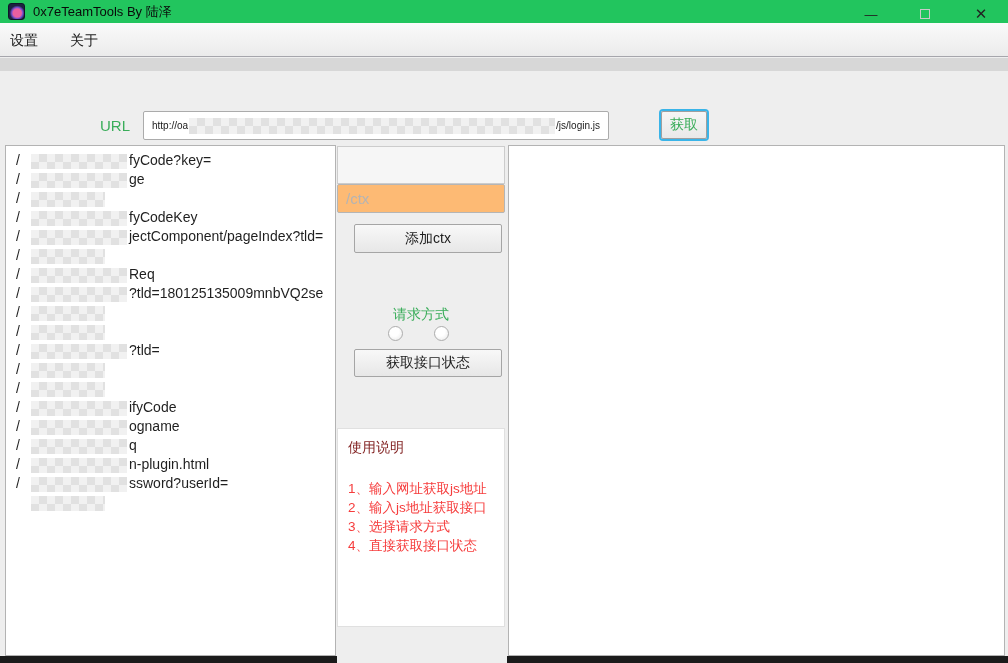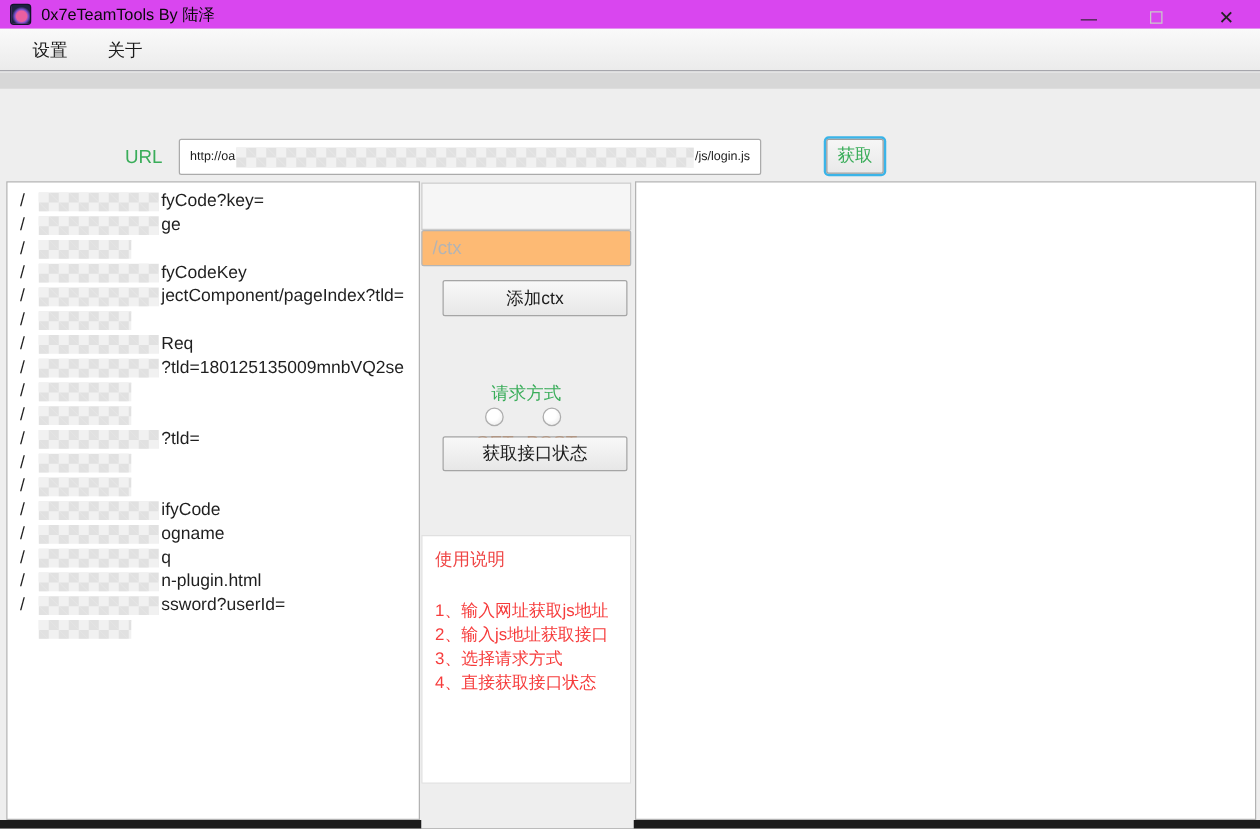--- a/index.html
+++ b/index.html
@@ -1,33 +1,33 @@
 <!DOCTYPE html>
 <html><head>
 <meta charset="utf-8">
 <style>
   html,body{margin:0;padding:0;}
   body{font-family:"Liberation Sans",sans-serif;background:#555;}
   .window{position:relative;width:1008px;height:663px;background:#eeeeee;overflow:hidden;}
 
   
-  .titlebar{position:absolute;left:0;top:0;width:1008px;height:23px;background:#d946ef;display:flex;align-items:center;}
+  .titlebar{position:absolute;left:0;top:0;width:1008px;height:23px;background:#22c55e;display:flex;align-items:center;}
   .app-icon{position:absolute;left:8px;top:3px;width:17px;height:17px;border-radius:3px;
     background:radial-gradient(circle at 55% 60%, #e95fa0 0 34%, #7a4fd0 45%, #1d2240 62%);
     border:1px solid #10142a;box-sizing:border-box;}
   .app-title{position:absolute;left:33px;top:0;height:23px;line-height:23px;font-size:13px;color:#0a0a0a;white-space:nowrap;}
   .win-btn{position:absolute;top:0;height:28px;width:46px;display:flex;align-items:center;justify-content:center;color:#222;font-size:13px;}
   .btn-min{left:848px;}
   .btn-max{left:902px;}
   .max-glyph{display:inline-block;width:10px;height:10px;border:1.5px solid #c9c9c9;box-sizing:border-box;}
   .btn-close{left:958px;font-size:15px;}
 
   
   .menubar{position:absolute;left:0;top:23px;width:1008px;height:34px;background:linear-gradient(#fafafa,#ebebeb);
-    border-bottom:1px solid #a6a6ac;display:flex;align-items:center;padding-left:16px;box-sizing:border-box;}
+    border-bottom:1px solid #a6a6ac;display:flex;align-items:center;box-sizing:border-box;}
   .menu-item{font-size:14px;color:#1a1a1a;padding:0 10px;margin-right:12px;line-height:32px;}
 
   
   .tabband{position:absolute;left:0;top:58px;width:1008px;height:13px;background:#d7d7d7;}
   .tabstrip{position:absolute;left:8px;top:78px;display:flex;align-items:flex-end;z-index:3;}
   .tab{height:23px;line-height:23px;padding:0 10px;font-size:13px;color:#111;background:linear-gradient(#f7f7f7,#e2e2e2);
     border:1px solid #979797;border-radius:2px 2px 0 0;margin-right:2px;box-sizing:border-box;white-space:nowrap;}
   .tab.active{height:28px;line-height:27px;margin-bottom:-3px;background:#f7f7f7;border-bottom:1px solid #f0f0f0;position:relative;z-index:4;}
 
   
@@ -66,21 +66,21 @@
   .status-btn{top:349px;height:28px;}
   .method-label{position:absolute;left:337px;top:306px;width:168px;text-align:center;font-size:14px;color:#3aad5a;}
   .radio-row{position:absolute;left:337px;top:326px;width:168px;display:flex;justify-content:center;align-items:center;gap:10px;}
   .radio-opt{display:flex;align-items:center;gap:5px;font-size:15px;color:#d06a22;flex-direction:column;}
   .radio-circle{width:15px;height:15px;border-radius:50%;border:1px solid #adadad;box-sizing:border-box;
     background:radial-gradient(circle at 40% 35%, #ffffff 0 40%, #e6e6e6 100%);}
 
   
   .instr-box{position:absolute;left:337px;top:428px;width:168px;height:199px;background:#fff;border:1px solid #e0e0e0;
     box-sizing:border-box;padding:10px 0 0 10px;}
-  .instr-title{font-size:14px;color:#ef4444;}
+  .instr-title{font-size:14px;color:#7f1d1d;}
   .instr-steps{margin-top:22px;}
   .instr-step{font-size:13.5px;line-height:19px;color:#f63c3c;white-space:nowrap;}
 
   
   .bottom-strip{position:absolute;top:656px;height:7px;background:#1b1b1b;}
   .strip-left{left:0;width:337px;}
   .strip-right{left:507px;width:501px;}
 </style>
 </head>
 <body>

